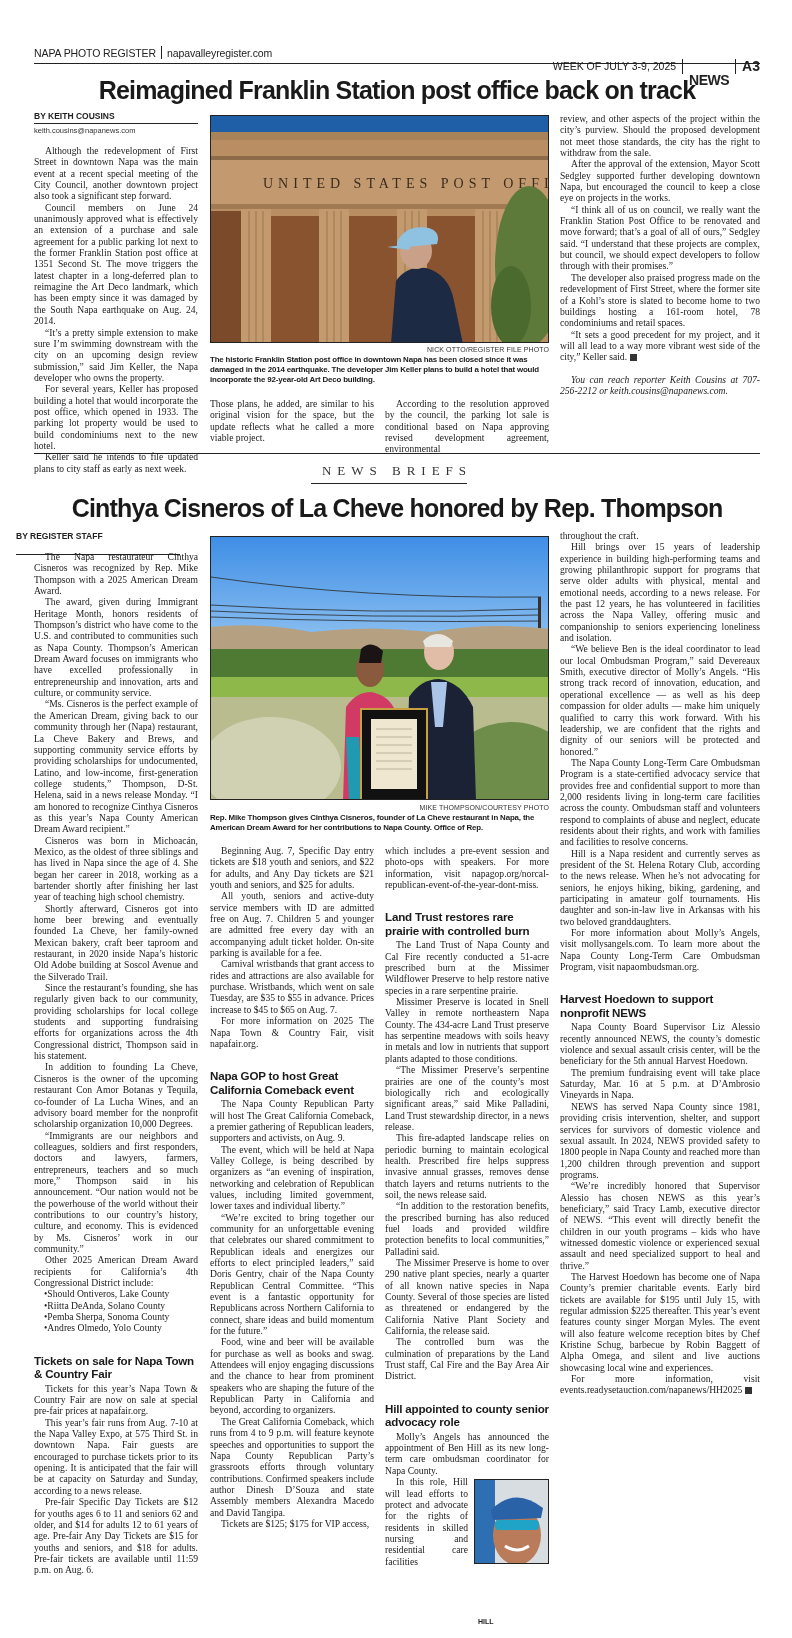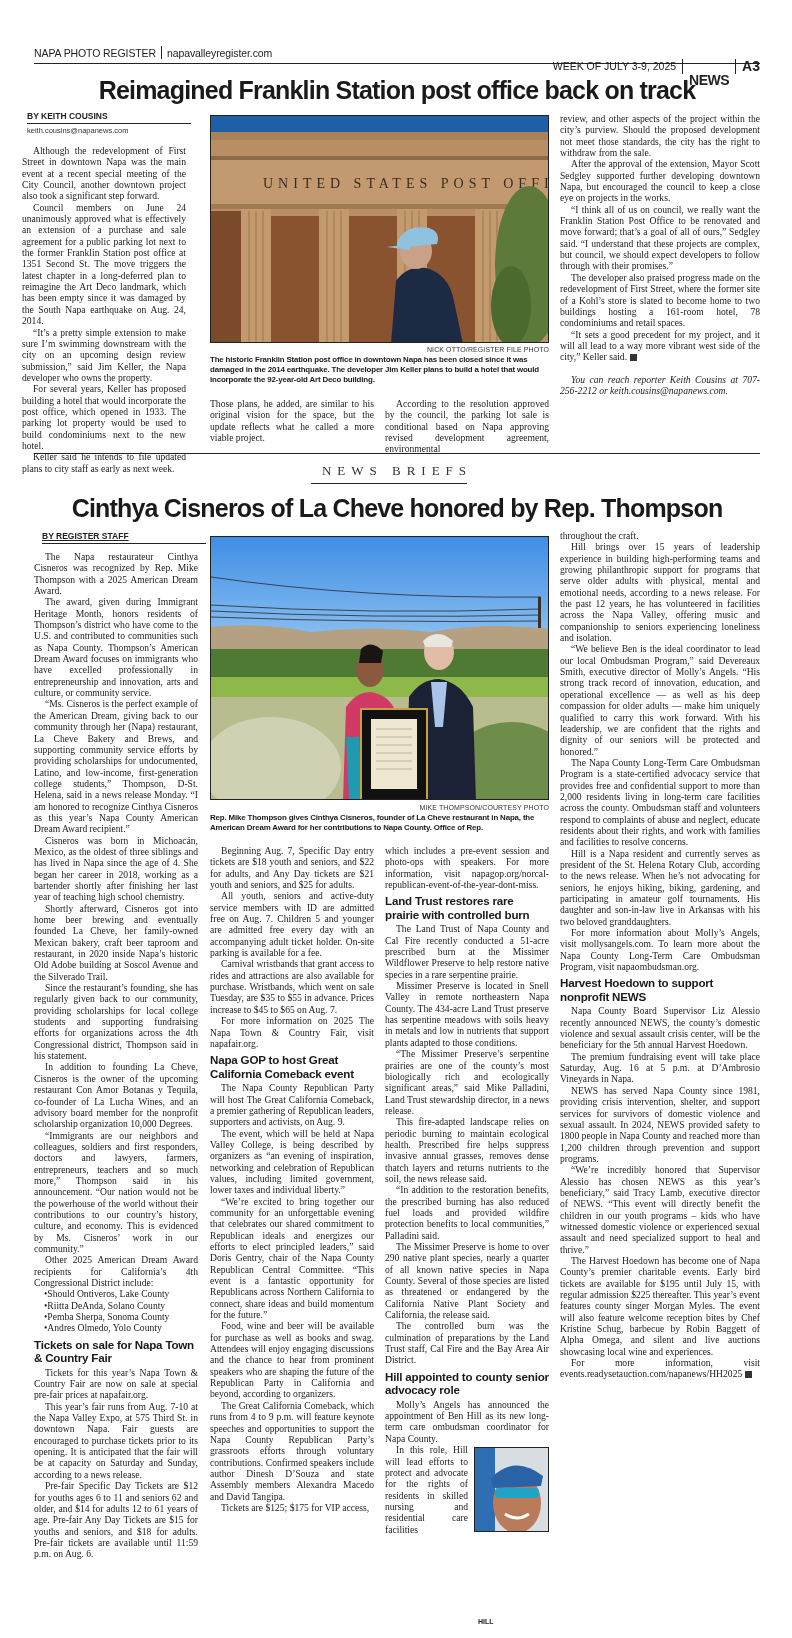--- a/index.html
+++ b/index.html
@@ -27,21 +27,21 @@
   .email { font-family: "Liberation Sans", sans-serif; font-size: 7.5px; color: #333; }
 
   
   .col { font-size: 9.6px; line-height: 11.35px; text-align: justify; hyphens: auto; color: #222; }
   .col p { text-indent: 11px; }
   .col p.noindent { text-indent: 0; }
   .col p.tagline { font-style: italic; margin-top: 11px; }
   .col .endmark { display: inline-block; width: 7px; height: 7px; background: #333; margin-left: 3px; vertical-align: -1px; }
   .col ul { list-style: none; padding-left: 10px; }
   .col ul li::before { content: "\2022 "; }
-  .subhead { font-family: "Liberation Sans", sans-serif; font-weight: bold; font-size: 11.6px; line-height: 13.5px; color: #1a1a1a; margin-top: 4px; margin-bottom: 2px; text-align: left; text-indent: 0; letter-spacing: -0.2px; }
+  .subhead { font-family: "Liberation Sans", sans-serif; font-weight: bold; font-size: 11.6px; line-height: 13.5px; color: #1a1a1a; margin-top: 20px; margin-bottom: 2px; text-align: left; text-indent: 0; letter-spacing: -0.2px; }
 
   .photo { overflow: hidden; border: 1px solid #222; }
   .credit { font-family: "Liberation Sans", sans-serif; font-size: 7px; color: #333; text-align: right; letter-spacing: 0.1px; }
   .caption { font-family: "Liberation Sans", sans-serif; font-weight: bold; font-size: 7.9px; line-height: 10px; color: #1a1a1a; letter-spacing: -0.15px; }
 
   .divider { left: 34px; top: 453px; width: 726px; border-top: 1.2px solid #222; }
   .briefs-label { left: 34px; top: 463px; width: 726px; text-align: center; font-size: 13px; letter-spacing: 6px; color: #333; }
   .briefs-rule { left: 311px; top: 483px; width: 156px; border-top: 1px solid #222; }
 
   .hill-photo { float: right; width: 75px; height: 85px; margin: 3px 0 2px 6px; border: 1px solid #222; overflow: hidden; position: relative; }
@@ -58,26 +58,26 @@
     <span>WEEK OF JULY 3-9, 2025</span>
     <span class="sep"></span>
     <span class="section">NEWS</span>
     <span class="sep"></span>
     <span class="pageno">A3</span>
   </div>
 </div>
 
 <h1 class="abs headline hl1">Reimagined Franklin Station post office back on track</h1>
 
-<div class="abs" style="left:27px; top:111px; width:164px;">
+<div class="abs" style="left:34px; top:111px; width:164px;">
   <div class="byline byline-rule" style="padding-bottom:2px;">BY KEITH COUSINS</div>
   <div class="email" style="margin-top:2px;">keith.cousins@napanews.com</div>
 </div>
 
-<div class="abs col" style="left:22px; top:145px; width:164px;">
+<div class="abs col" style="left:34px; top:145px; width:164px;">
   <p>Although the redevelopment of First Street in downtown Napa was the main event at a recent special meeting of the City Council, another downtown project also took a significant step forward.</p>
   <p>Council members on June 24 unanimously approved what is effectively an extension of a purchase and sale agreement for a public parking lot next to the former Franklin Station post office at 1351 Second St. The move triggers the latest chapter in a long-deferred plan to reimagine the Art Deco landmark, which has been empty since it was damaged by the South Napa earthquake on Aug. 24, 2014.</p>
   <p>“It’s a pretty simple extension to make sure I’m swimming downstream with the city on an upcoming design review submission,” said Jim Keller, the Napa developer who owns the property.</p>
   <p>For several years, Keller has proposed building a hotel that would incorporate the post office, which opened in 1933. The parking lot property would be used to build condominiums next to the new hotel.</p>
   <p>Keller said he intends to file updated plans to city staff as early as next week.</p>
 </div>
 
 <div class="abs photo" style="left:210px; top:115px; width:339px; height:228px;">
   <svg width="339" height="228" viewBox="0 0 339 228">
     <rect x="0" y="0" width="339" height="16" fill="#1f5fa8"></rect>
@@ -138,21 +138,21 @@
   <p><span>“It sets a good precedent for my project, and it will all lead to a way more vibrant west side of the city,” Keller said.</span><span class="endmark"></span></p>
   <p class="tagline">You can reach reporter Keith Cousins at 707-256-2212 or keith.cousins@napanews.com.</p>
 </div>
 
 <div class="abs divider"></div>
 <div class="abs briefs-label">NEWS BRIEFS</div>
 <div class="abs briefs-rule"></div>
 
 <h2 class="abs headline hl2">Cinthya Cisneros of La Cheve honored by Rep. Thompson</h2>
 
-<div class="abs byline byline-rule" style="left:42px; top:531px; width:164px; padding-bottom:2px;text-decoration:underline;">BY REGISTER STAFF</div>
+<div class="abs byline byline-rule" style="left:16px; top:531px; width:164px; padding-bottom:13px;">BY REGISTER STAFF</div>
 
 <div class="abs col" style="left:34px; top:551px; width:164px;">
   <p>The Napa restaurateur Cinthya Cisneros was recognized by Rep. Mike Thompson with a 2025 American Dream Award.</p>
   <p>The award, given during Immigrant Heritage Month, honors residents of Thompson’s district who have come to the U.S. and contributed to communities such as Napa County. Thompson’s American Dream Award focuses on immigrants who have excelled professionally in entrepreneurship and innovation, arts and culture, or community service.</p>
   <p>“Ms. Cisneros is the perfect example of the American Dream, giving back to our community through her (Napa) restaurant, La Cheve Bakery and Brews, and supporting community service efforts by providing scholarships for undocumented, Latino, and low-income, first-generation college students,” Thompson, D-St. Helena, said in a news release Monday. “I am honored to recognize Cinthya Cisneros as this year’s Napa County American Dream Award recipient.”</p>
   <p>Cisneros was born in Michoacán, Mexico, as the oldest of three siblings and has lived in Napa since the age of 4. She began her career in 2018, working as a bartender shortly after finishing her last year of teaching high school chemistry.</p>
   <p>Shortly afterward, Cisneros got into home beer brewing and eventually founded La Cheve, her family-owned Mexican bakery, craft beer taproom and restaurant, in 2020 inside Napa’s historic Old Adobe building at Soscol Avenue and the Silverado Trail.</p>
   <p>Since the restaurant’s founding, she has regularly given back to our community, providing scholarships for local college students and supporting fundraising efforts for organizations across the 4th Congressional district, Thompson said in his statement.</p>
   <p>In addition to founding La Cheve, Cisneros is the owner of the upcoming restaurant Con Amor Botanas y Tequila, co-founder of La Lucha Wines, and an advisory board member for the nonprofit scholarship organization 10,000 Degrees.</p>
   <p>“Immigrants are our neighbors and colleagues, soldiers and first responders, doctors and lawyers, farmers, entrepreneurs, teachers and so much more,” Thompson said in his announcement. “Our nation would not be the powerhouse of the world without their contributions to our country’s history, culture, and economy. This is evidenced by Ms. Cisneros’ work in our community.”</p>
@@ -259,18 +259,18 @@
 
 <div class="abs col" style="left:560px; top:530px; width:200px;">
   <p class="noindent">throughout the craft.</p>
   <p>Hill brings over 15 years of leadership experience in building high-performing teams and growing philanthropic support for programs that serve older adults with physical, mental and emotional needs, according to a news release. For the past 12 years, he has volunteered in facilities across the Napa Valley, offering music and companionship to seniors experiencing loneliness and isolation.</p>
   <p>“We believe Ben is the ideal coordinator to lead our local Ombudsman Program,” said Devereaux Smith, executive director of Molly’s Angels. “His strong track record of innovation, education, and operational excellence — as well as his deep compassion for older adults — make him uniquely qualified to carry this work forward. With his leadership, we are confident that the rights and dignity of our seniors will be protected and honored.”</p>
   <p>The Napa County Long-Term Care Ombudsman Program is a state-certified advocacy service that provides free and confidential support to more than 2,000 residents living in long-term care facilities across the county. Ombudsman staff and volunteers respond to complaints of abuse and neglect, educate residents about their rights, and work with families and facilities to resolve concerns.</p>
   <p>Hill is a Napa resident and currently serves as president of the St. Helena Rotary Club, according to the news release. When he’s not advocating for seniors, he enjoys hiking, biking, gardening, and participating in amateur golf tournaments. His daughter and son-in-law live in Arkansas with his two beloved granddaughters.</p>
   <p>For more information about Molly’s Angels, visit mollysangels.com. To learn more about the Napa County Long-Term Care Ombudsman Program, visit napaombudsman.org.</p>
   <div class="subhead">Harvest Hoedown to support nonprofit NEWS</div>
   <p>Napa County Board Supervisor Liz Alessio recently announced NEWS, the county’s domestic violence and sexual assault crisis center, will be the beneficiary for the 5th annual Harvest Hoedown.</p>
-  <p>The premium fundraising event will take place Saturday, Aug. 16 at 5 p.m. at D’Ambrosio Vineyards in Napa.</p>
+  <p>The premium fundraising event will take place Saturday, Mar. 16 at 5 p.m. at D’Ambrosio Vineyards in Napa.</p>
   <p>NEWS has served Napa County since 1981, providing crisis intervention, shelter, and support services for survivors of domestic violence and sexual assault. In 2024, NEWS provided safety to 1800 people in Napa County and reached more than 1,200 children through prevention and support programs.</p>
   <p>“We’re incredibly honored that Supervisor Alessio has chosen NEWS as this year’s beneficiary,” said Tracy Lamb, executive director of NEWS. “This event will directly benefit the children in our youth programs – kids who have witnessed domestic violence or experienced sexual assault and need specialized support to heal and thrive.”</p>
   <p>The Harvest Hoedown has become one of Napa County’s premier charitable events. Early bird tickets are available for $195 until July 15, with regular admission $225 thereafter. This year’s event features county singer Morgan Myles. The event will also feature welcome reception bites by Chef Kristine Schug, barbecue by Robin Baggett of Alpha Omega, and silent and live auctions showcasing local wine and experiences.</p>
   <p><span>For more information, visit events.readysetauction.com/napanews/HH2025</span><span class="endmark"></span></p>
 </div>
 
 </body></html>

